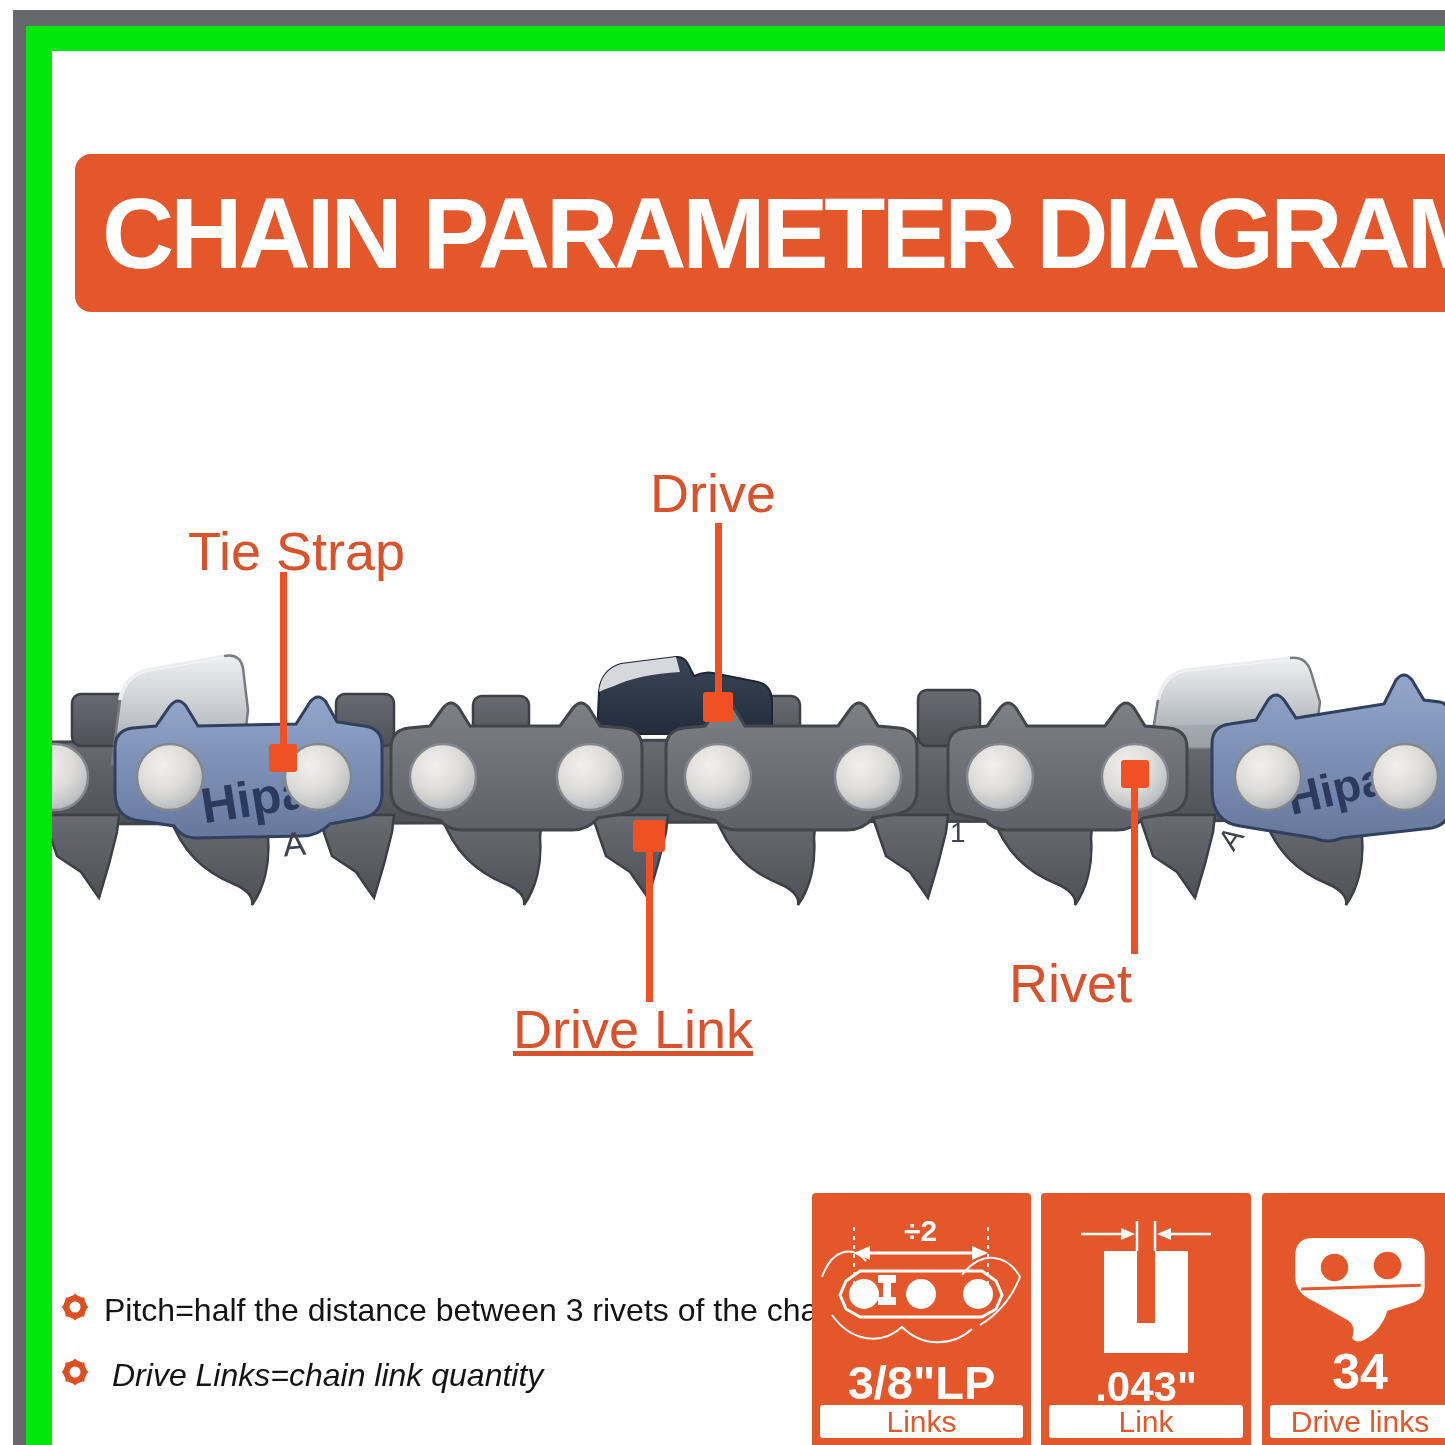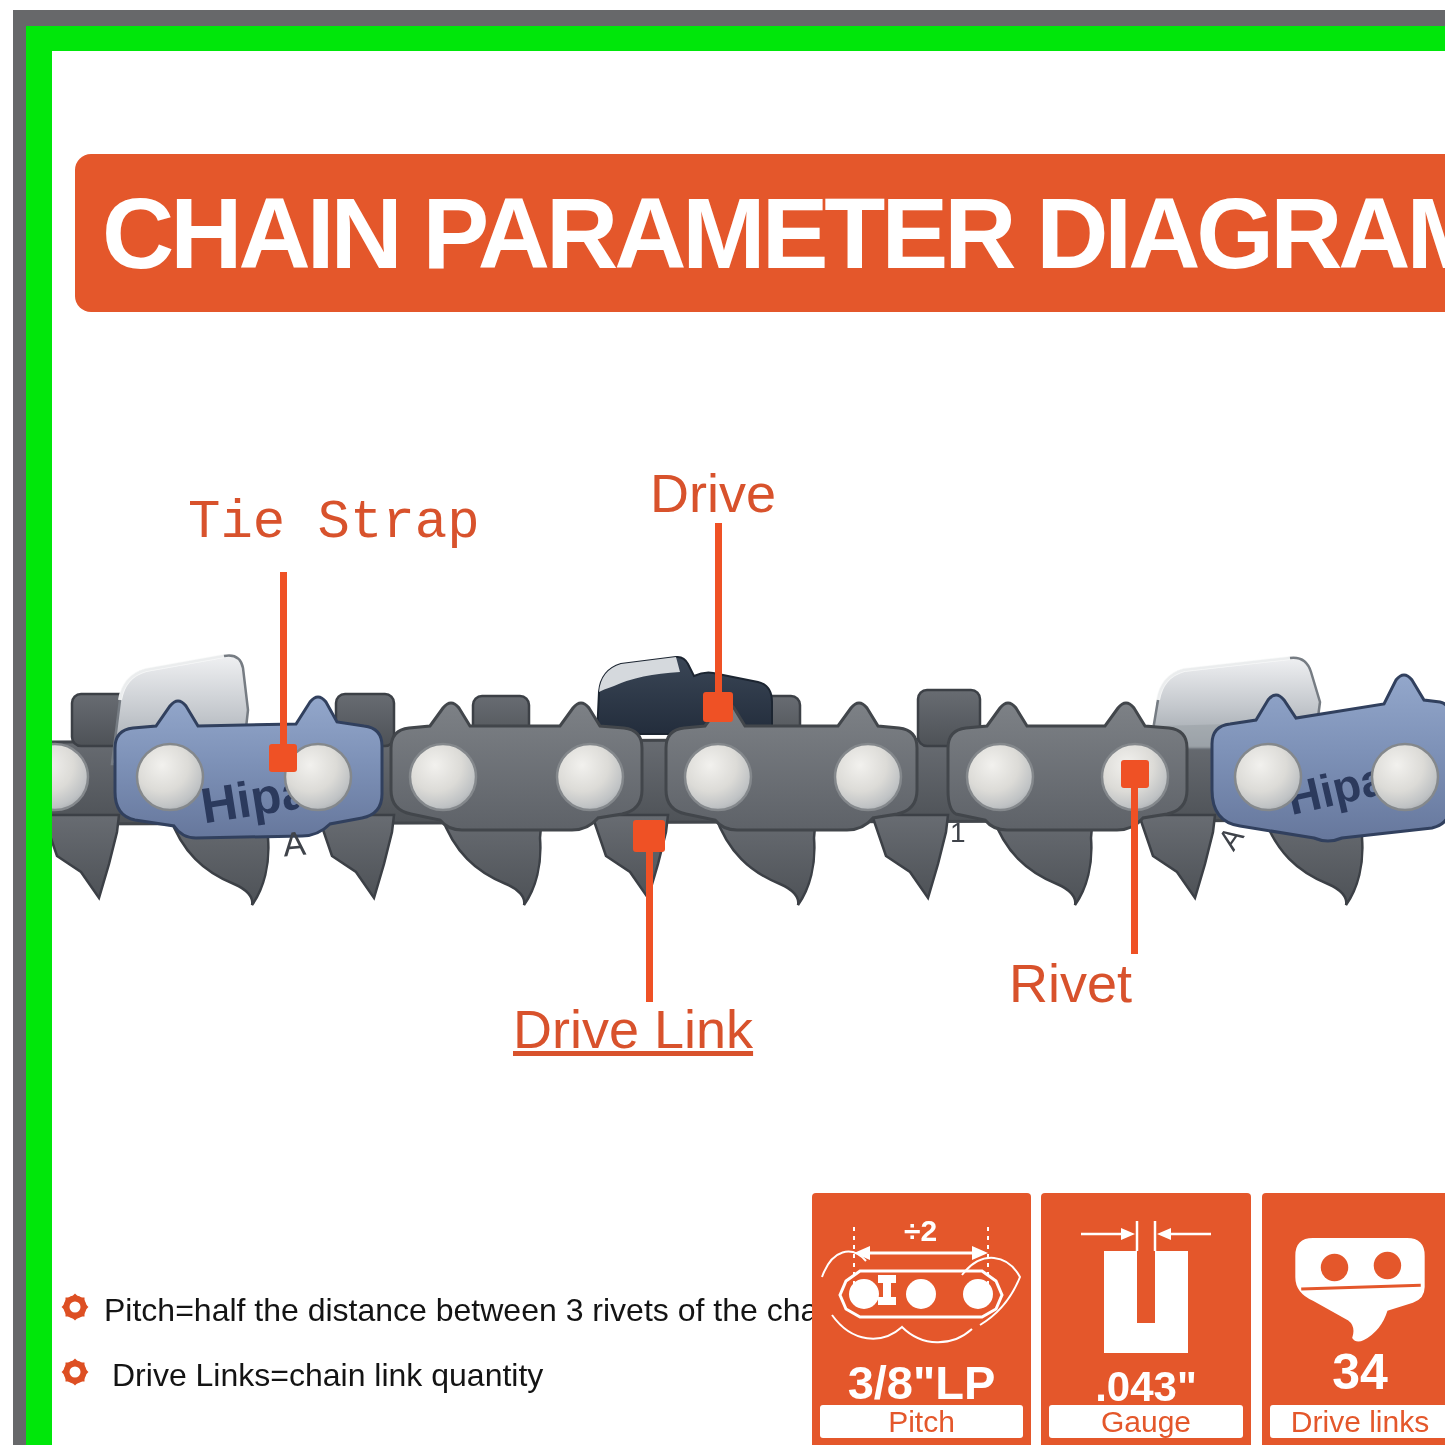--- a/index.html
+++ b/index.html
@@ -29,21 +29,21 @@
   }
   .marker-line{position:absolute;width:7px;background:#ef5125;z-index:6;}
   .marker-sq{position:absolute;background:#ef5125;border-radius:3px;z-index:7;}
   
   #chain-svg{position:absolute;left:40px;top:618px;z-index:1;}
   
   #notes{position:absolute;left:58px;top:1290px;z-index:2;}
   .note-row{display:flex;align-items:flex-start;height:34px;margin-bottom:31px;}
   .note-icon{width:34px;height:34px;flex:0 0 34px;margin-right:12px;}
   .note-text{font-size:32px;color:#141414;padding-top:2px;white-space:nowrap;}
-  .note-row.indent .note-text{padding-left:8px;}
+  .note-row.indent .note-text{padding-left:8px;font-style:italic;}
   
   .card{
     position:absolute;top:1193px;height:265px;background:#e4572b;
     border-radius:4px 4px 0 0;z-index:2;
   }
   #card-pitch{left:812px;width:219px;}
   #card-gauge{left:1041px;width:210px;}
   #card-drive{left:1262px;width:196px;}
   .card-icon{position:absolute;left:0;top:0;}
   .card-value{
@@ -172,21 +172,21 @@
     <circle cx="590" cy="777" r="33"></circle>
       <circle cx="718" cy="777" r="33"></circle>
     <circle cx="868" cy="777" r="33"></circle>
       <circle cx="1000" cy="777" r="33"></circle>
     <circle cx="1135" cy="777" r="33"></circle>
       <circle cx="1268" cy="777" r="33"></circle>
     <circle cx="1405" cy="777" r="33"></circle>
   </g>
 </svg>
 
-<div class="callout-label" style="left:188px;top:492px;font-family:Liberation Mono, monospace;">Tie Strap</div>
+<div class="callout-label" style="left:188px;top:520px;">Tie Strap</div>
 <div class="callout-label" style="left:650px;top:462px;">Drive</div>
 <div class="callout-label" style="left:513px;top:998px;text-decoration:underline;">Drive Link</div>
 <div class="callout-label" style="left:1009px;top:952px;">Rivet</div>
 
 <div class="marker-line" style="left:280px;top:572px;height:178px;"></div>
 <div class="marker-sq" style="left:269px;top:744px;width:28px;height:28px;"></div>
 <div class="marker-line" style="left:715px;top:523px;height:175px;"></div>
 <div class="marker-sq" style="left:703px;top:692px;width:30px;height:30px;"></div>
 <div class="marker-sq" style="left:633px;top:820px;width:32px;height:32px;"></div>
 <div class="marker-line" style="left:646px;top:852px;height:150px;"></div>
@@ -236,39 +236,39 @@
       <line x1="176" y1="12" x2="176" y2="86"></line>
     </g>
     <path d="M34,66 L48,56 H170 L184,66 L190,80 L184,94 L170,102 H48 L34,94 L28,80 Z" stroke="#ffffff" stroke-width="3" fill="none"></path>
     <path d="M66,60 h18 v8 h-5 v14 h5 v8 h-18 v-8 h5 v-14 h-5 z" fill="#ffffff"></path>
     <circle cx="52" cy="79" r="15" fill="#ffffff"></circle>
     <circle cx="109" cy="79" r="15" fill="#ffffff"></circle>
     <circle cx="166" cy="79" r="15" fill="#ffffff"></circle>
   </svg>
   <div class="card-value">3/8"LP</div>
   <div class="card-strip">
-    <span>Pitch</span>
+    <span>Links</span>
   </div>
 </div>
 
 <div class="card" id="card-gauge">
   <svg class="card-icon" width="210" height="140" viewBox="0 0 210 140" style="top:28px;">
     <path fill-rule="evenodd" fill="#ffffff" d="M63,30 H147 V132 H63 Z M96,30 H114 V102 H96 Z"></path>
     <g stroke="#ffffff" stroke-width="2.5" fill="none">
       <line x1="96" y1="0" x2="96" y2="30"></line>
       <line x1="114" y1="0" x2="114" y2="30"></line>
       <line x1="40" y1="13" x2="84" y2="13"></line>
       <line x1="170" y1="13" x2="126" y2="13"></line>
     </g>
     <polygon points="94,13 80,7 80,19" fill="#ffffff"></polygon>
     <polygon points="116,13 130,7 130,19" fill="#ffffff"></polygon>
   </svg>
   <div class="card-value">.043"</div>
   <div class="card-strip">
-    <span>Gauge</span>
+    <span>Link</span>
   </div>
 </div>
 
 <div class="card" id="card-drive">
   <svg class="card-icon" width="196" height="140" viewBox="0 0 200 140" style="top:30px;">
     <path fill="#ffffff" d="M52,14 H148 Q166,14 166,32 V64 Q166,76 154,80 L128,88 Q122,108 104,118 Q96,122 92,116 Q96,104 88,98 L52,78 Q34,70 34,54 V32 Q34,14 52,14 Z"></path>
     <circle cx="74" cy="44" r="14" fill="#e4572b"></circle>
     <circle cx="128" cy="42" r="14" fill="#e4572b"></circle>
     <line x1="40" y1="66" x2="162" y2="62" stroke="#e4572b" stroke-width="3"></line>
   </svg>

